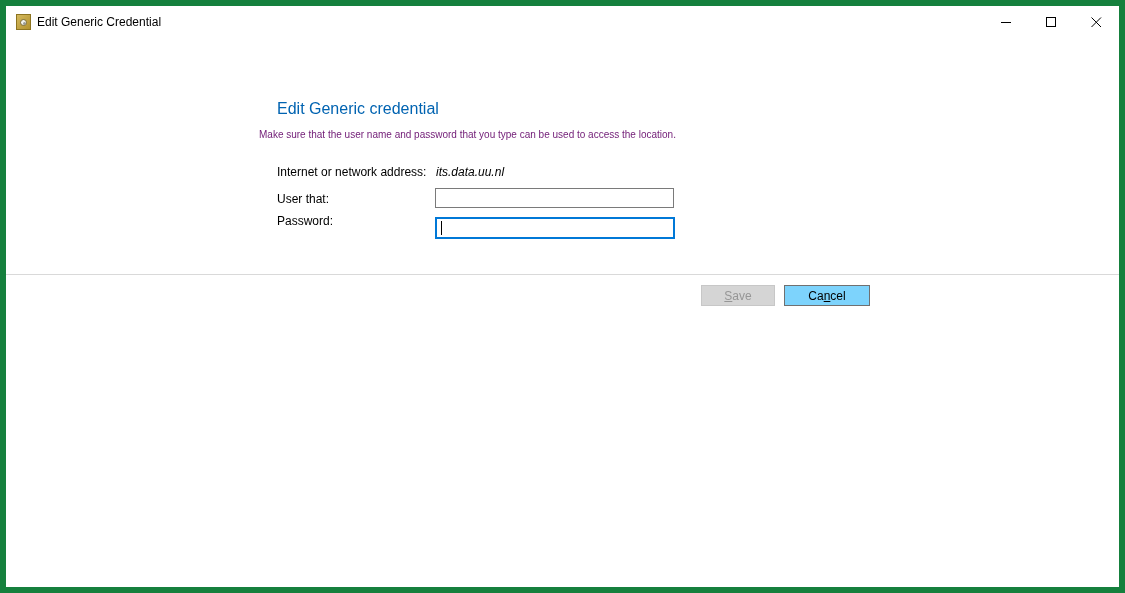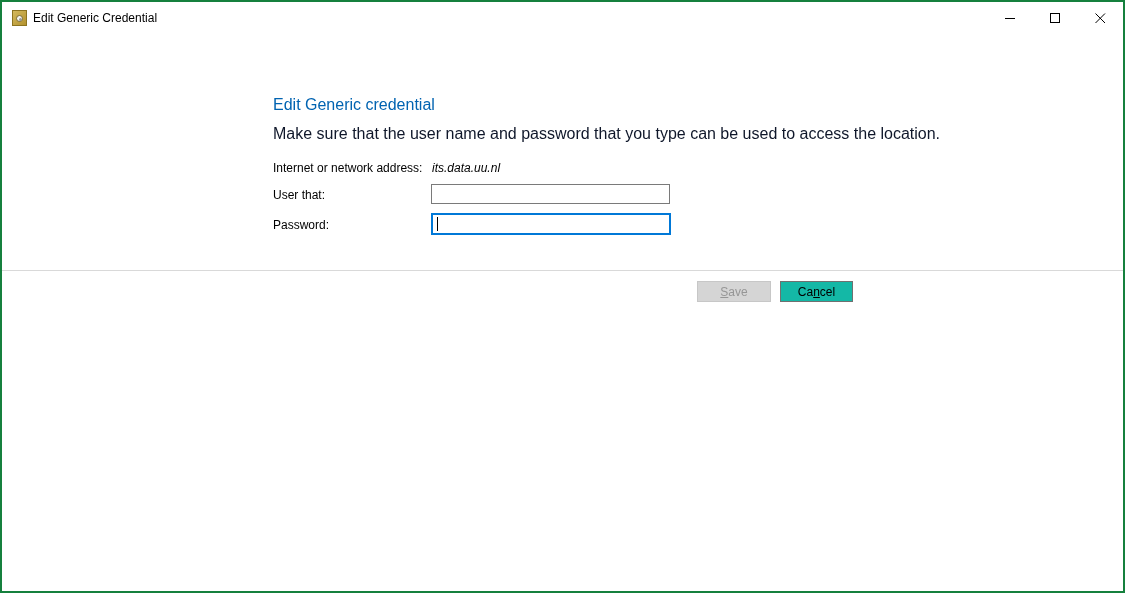--- a/index.html
+++ b/index.html
@@ -1,19 +1,19 @@
 <!DOCTYPE html>
 <html><head>
 <meta charset="utf-8">
 <style>
   * { margin:0; padding:0; box-sizing:border-box; }
   html,body { width:1125px; height:593px; background:#ffffff; font-family:"Liberation Sans", sans-serif; }
   .window {
     position:relative; width:1125px; height:593px; background:#ffffff;
-    border:2px solid #15803d; overflow:hidden;
+    border:6px solid #15803d; overflow:hidden;
   }
 
   
   .titlebar { position:absolute; left:0; top:0; width:100%; height:32px; background:#ffffff; }
   .app-icon {
     position:absolute; left:10px; top:8px; width:15px; height:16px;
     background:linear-gradient(135deg,#d4b95e 0%, #b3922e 100%);
     border:1px solid #8d7420;
   }
   .app-icon .dial {
@@ -60,27 +60,27 @@
   .searchbox svg { margin-left:12px; flex:0 0 auto; }
   .search-input {
     border:none; outline:none; flex:1 1 auto; height:100%; margin-left:10px;
     font-size:12px; font-family:"Liberation Sans", sans-serif; color:#1a1a1a; background:transparent;
   }
   .search-input::placeholder { color:#6b6b6b; opacity:1; }
 
   
   .content { position:absolute; left:0; top:68px; width:100%; height:525px; background:#ffffff; }
   .page-heading { position:absolute; left:271px; top:26px; font-size:16px; color:#0063b1; white-space:nowrap; }
-  .page-desc { position:absolute; left:271px; top:55px; font-size:16px; color:#0f172a; white-space:nowrap; }
+  .page-desc { position:absolute; left:253px; top:55px; font-size:10px; color:#701a75; white-space:nowrap; }
 
   .field-label { position:absolute; font-size:12px; color:#000000; white-space:nowrap; }
   .lbl-address { left:271px; top:91px; }
   .val-address { position:absolute; left:430px; top:91px; font-size:12px; color:#000000;font-style:italic; }
   .lbl-username { left:271px; top:118px; }
-  .lbl-password { left:271px; top:148px; }
+  .lbl-password { left:271px; top:140px; }
 
   .username-input {
     position:absolute; left:429px; top:114px; width:239px; height:20px;
     border:1px solid #7a7a7a; background:#ffffff; font-size:12px; padding:0 4px;
     font-family:"Liberation Sans", sans-serif; outline:none;
   }
   .password-input {
     position:absolute; left:429px; top:143px; width:240px; height:22px;
     border:2px solid #0078d7; background:#ffffff;
   }
@@ -90,21 +90,21 @@
 
   .btn {
     position:absolute; top:211px; height:21px; font-size:12px;
     display:flex; align-items:center; justify-content:center;
     font-family:"Liberation Sans", sans-serif; white-space:nowrap;
   }
   .btn-save {
     left:695px; width:74px; background:#d5d5d5; border:1px solid #c7c7c7; color:#969696;
   }
   .btn-cancel {
-    left:778px; width:73px; background:#14b8a6; border:1px solid #707070; color:#000000;
+    left:778px; width:86px; background:#7dd3fc; border:1px solid #707070; color:#000000;
   }
   .key { text-decoration:underline; }
 </style>
 </head>
 <body>
 
 <div class="window">
 
   <div class="titlebar">
     <div class="app-icon">

